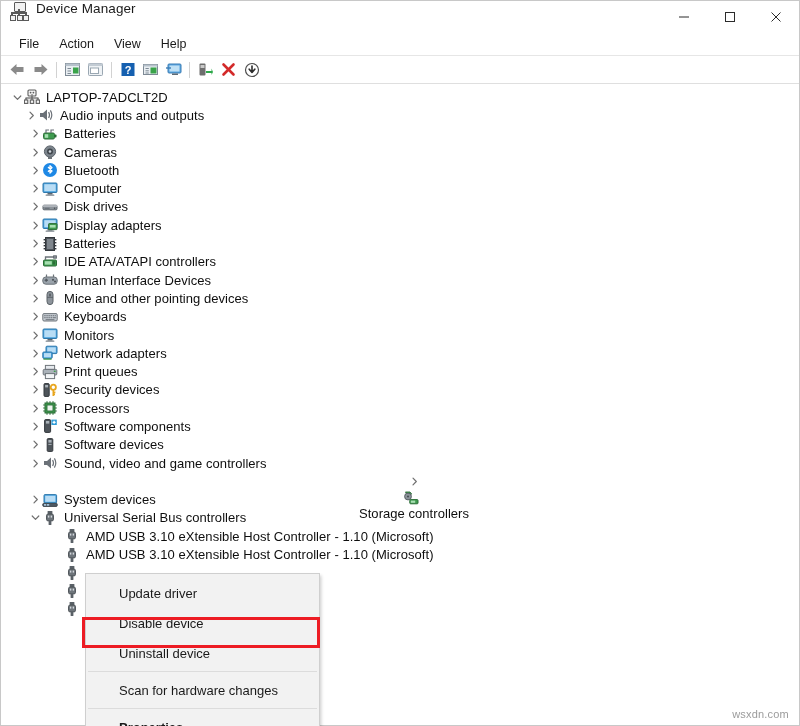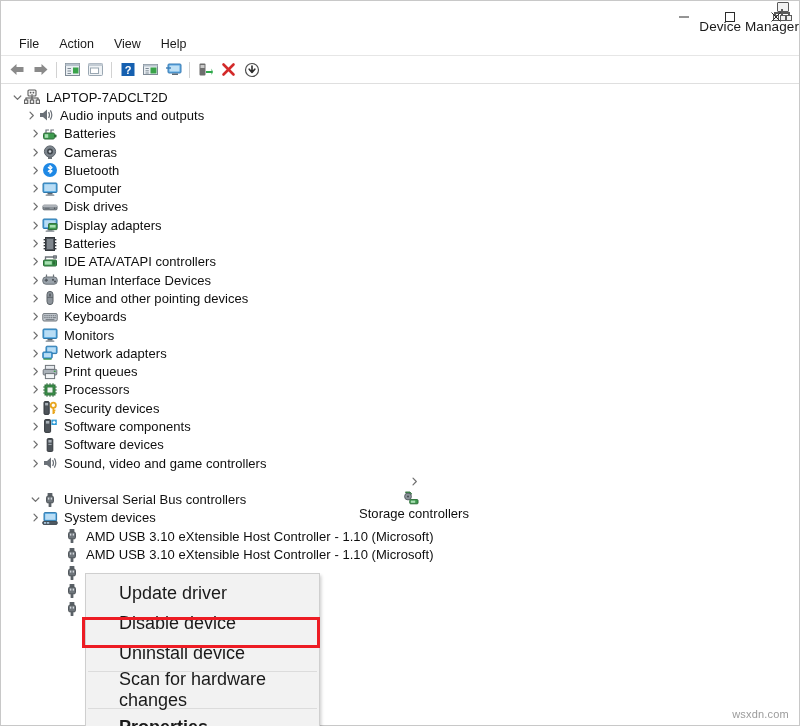--- a/index.html
+++ b/index.html
@@ -16,23 +16,22 @@
     background:#ffffff;
     border:1px solid #c8c8c8;
     box-sizing:border-box;
     display:flex;flex-direction:column;
   }
 
   
   .titlebar{
     height:31px;min-height:31px;
     background:#ffffff;
-    display:flex;align-items:flex-end;
+    display:flex;align-items:flex-start;
     position:relative;
-    flex-direction:column;
   }
   .title-icon{
     width:18px;height:18px;margin-left:9px;margin-right:8px;
     position:relative;flex:none;
   }
   .title-icon .box{
     position:absolute;left:4px;top:1px;width:10px;height:8px;
     background:#f2f2f2;border:1.3px solid #5a5a5a;border-radius:1px;
   }
   .title-icon .stem{
@@ -112,21 +111,21 @@
     background:#f2f2f2;
     border:1px solid #cfcfcf;
     box-shadow:1.5px 1.5px 3px rgba(0,0,0,.18);
     padding:4px 0 4px 0;
     z-index:50;
     box-sizing:border-box;
   }
   .ctx-item{
     height:30px;display:flex;align-items:center;
     padding-left:33px;
-    font-size:18px;color:#1a1a1a;cursor:default;
+    font-size:13px;color:#1a1a1a;cursor:default;
     position:relative;
   }
   .ctx-item.bold{font-weight:bold;}
   .ctx-sep{height:1px;background:#dcdcdc;margin:3px 2px;}
   .ctx-highlight{
     position:absolute;left:81px;top:616px;width:238px;height:31px;
     border:3px solid #ed1c24;
     box-sizing:border-box;
     z-index:60;
     pointer-events:none;
@@ -515,20 +514,34 @@
             </svg></div>
           <div class="lbl">Print queues</div>
         </div>
         <div class="row" style="padding-left: 28px;">
           <div class="chev">
             <svg width="9" height="9" viewBox="0 0 9 9">
               <path d="M3 1.2 L6.3 4.5 L3 7.8" stroke="#6f6f6f" stroke-width="1.2" fill="none" stroke-linecap="round" stroke-linejoin="round"></path>
             </svg>
           </div>
           <div class="ico"><svg width="16" height="16" viewBox="0 0 16 16">
+              <rect x="2" y="1.6" width="5.2" height="12.8" rx="1" fill="#4e545a" stroke="#33383d" stroke-width="1"></rect>
+              <rect x="3.1" y="3" width="3" height="2.4" fill="#aab2b9"></rect>
+              <circle cx="11.3" cy="5.2" r="2.6" fill="none" stroke="#e8a61e" stroke-width="1.8"></circle>
+              <path d="M11.3 7.6 L11.3 14 M11.3 10.4 L13.4 10.4 M11.3 12.4 L13 12.4" stroke="#e8a61e" stroke-width="1.6" fill="none"></path>
+            </svg></div>
+          <div class="lbl">Security devices</div>
+        </div>
+        <div class="row" style="padding-left: 28px;">
+          <div class="chev">
+            <svg width="9" height="9" viewBox="0 0 9 9">
+              <path d="M3 1.2 L6.3 4.5 L3 7.8" stroke="#6f6f6f" stroke-width="1.2" fill="none" stroke-linecap="round" stroke-linejoin="round"></path>
+            </svg>
+          </div>
+          <div class="ico"><svg width="16" height="16" viewBox="0 0 16 16">
               <rect x="3" y="3" width="10" height="10" fill="#3f9b4f" stroke="#2c6d38" stroke-width="1"></rect>
               <rect x="5" y="5" width="6" height="6" fill="#eef4ef" stroke="#2c6d38" stroke-width="0.9"></rect>
               <g stroke="#2c6d38" stroke-width="1">
                 <line x1="5" y1="3" x2="5" y2="1.2"></line>
                 <line x1="8" y1="3" x2="8" y2="1.2"></line>
                 <line x1="11" y1="3" x2="11" y2="1.2"></line>
                 <line x1="5" y1="13" x2="5" y2="14.8"></line>
                 <line x1="8" y1="13" x2="8" y2="14.8"></line>
                 <line x1="11" y1="13" x2="11" y2="14.8"></line>
                 <line x1="3" y1="5" x2="1.2" y2="5"></line>
@@ -541,34 +554,20 @@
             </svg></div>
           <div class="lbl">Processors</div>
         </div>
         <div class="row" style="padding-left: 28px;">
           <div class="chev">
             <svg width="9" height="9" viewBox="0 0 9 9">
               <path d="M3 1.2 L6.3 4.5 L3 7.8" stroke="#6f6f6f" stroke-width="1.2" fill="none" stroke-linecap="round" stroke-linejoin="round"></path>
             </svg>
           </div>
           <div class="ico"><svg width="16" height="16" viewBox="0 0 16 16">
-              <rect x="2" y="1.6" width="5.2" height="12.8" rx="1" fill="#4e545a" stroke="#33383d" stroke-width="1"></rect>
-              <rect x="3.1" y="3" width="3" height="2.4" fill="#aab2b9"></rect>
-              <circle cx="11.3" cy="5.2" r="2.6" fill="none" stroke="#e8a61e" stroke-width="1.8"></circle>
-              <path d="M11.3 7.6 L11.3 14 M11.3 10.4 L13.4 10.4 M11.3 12.4 L13 12.4" stroke="#e8a61e" stroke-width="1.6" fill="none"></path>
-            </svg></div>
-          <div class="lbl">Security devices</div>
-        </div>
-        <div class="row" style="padding-left: 28px;">
-          <div class="chev">
-            <svg width="9" height="9" viewBox="0 0 9 9">
-              <path d="M3 1.2 L6.3 4.5 L3 7.8" stroke="#6f6f6f" stroke-width="1.2" fill="none" stroke-linecap="round" stroke-linejoin="round"></path>
-            </svg>
-          </div>
-          <div class="ico"><svg width="16" height="16" viewBox="0 0 16 16">
               <rect x="2.6" y="1.6" width="6" height="12.8" rx="1" fill="#4e545a" stroke="#33383d" stroke-width="1"></rect>
               <rect x="3.9" y="3" width="3.4" height="2.6" fill="#aab2b9"></rect>
               <rect x="9.4" y="1.6" width="5.4" height="5.4" fill="#2f9bd6"></rect>
               <path d="M12.1 2.8 L12.1 5.8 M10.6 4.3 L13.6 4.3" stroke="#ffffff" stroke-width="1.3"></path>
             </svg></div>
           <div class="lbl">Software components</div>
         </div>
         <div class="row" style="padding-left: 28px;">
           <div class="chev">
             <svg width="9" height="9" viewBox="0 0 9 9">
@@ -606,46 +605,46 @@
               <circle cx="5" cy="6.5" r="3.4" fill="#8d949b" stroke="#5a6167" stroke-width="1"></circle>
               <circle cx="5" cy="6.5" r="1.1" fill="#4c5257"></circle>
               <rect x="6.8" y="9.6" width="8.2" height="4.2" rx="0.8" fill="#3f9b4f" stroke="#2c6d38" stroke-width="1"></rect>
               <rect x="7.8" y="10.6" width="4.4" height="2.2" fill="#a8dfb2"></rect>
             </svg></div>
           <div class="lbl">Storage controllers</div>
         </div>
         <div class="row" style="padding-left: 28px;">
           <div class="chev">
             <svg width="9" height="9" viewBox="0 0 9 9">
+              <path d="M3 1.2 L6.3 4.5 L3 7.8" stroke="#6f6f6f" stroke-width="1.2" fill="none" stroke-linecap="round" stroke-linejoin="round"></path>
+            </svg>
+          </div>
+          <div class="ico"><svg width="16" height="16" viewBox="0 0 16 16">
+              <rect x="2" y="2.6" width="12.6" height="8.4" rx="1" fill="#4aa3df" stroke="#2f78ab" stroke-width="1"></rect>
+              <rect x="3.2" y="3.8" width="10.2" height="6" fill="#b9ddf5"></rect>
+              <rect x="0.8" y="11.4" width="14.4" height="3" rx="0.8" fill="#4f5a64" stroke="#343d45" stroke-width="0.9"></rect>
+              <rect x="2" y="12.2" width="2.2" height="1.4" fill="#b9ddf5"></rect>
+              <rect x="5" y="12.2" width="2.2" height="1.4" fill="#b9ddf5"></rect>
+            </svg></div>
+          <div class="lbl">System devices</div>
+        </div>
+        <div class="row" style="padding-left: 28px;">
+          <div class="chev">
+            <svg width="9" height="9" viewBox="0 0 9 9">
               <path d="M1.2 3 L4.5 6.3 L7.8 3" stroke="#6f6f6f" stroke-width="1.2" fill="none" stroke-linecap="round" stroke-linejoin="round"></path>
             </svg>
           </div>
           <div class="ico"><svg width="16" height="16" viewBox="0 0 16 16">
               <rect x="5.6" y="1" width="4.8" height="3.2" rx="0.6" fill="#5a6167"></rect>
               <rect x="4.6" y="4.2" width="6.8" height="6.6" rx="1.2" fill="#6e757b" stroke="#474d52" stroke-width="1"></rect>
               <rect x="5.9" y="5.6" width="1.4" height="2" fill="#d3d8dc"></rect>
               <rect x="8.7" y="5.6" width="1.4" height="2" fill="#d3d8dc"></rect>
               <rect x="6.6" y="10.8" width="2.8" height="4.2" rx="0.6" fill="#5a6167"></rect>
             </svg></div>
           <div class="lbl">Universal Serial Bus controllers</div>
-        </div>
-        <div class="row" style="padding-left: 28px;">
-          <div class="chev">
-            <svg width="9" height="9" viewBox="0 0 9 9">
-              <path d="M3 1.2 L6.3 4.5 L3 7.8" stroke="#6f6f6f" stroke-width="1.2" fill="none" stroke-linecap="round" stroke-linejoin="round"></path>
-            </svg>
-          </div>
-          <div class="ico"><svg width="16" height="16" viewBox="0 0 16 16">
-              <rect x="2" y="2.6" width="12.6" height="8.4" rx="1" fill="#4aa3df" stroke="#2f78ab" stroke-width="1"></rect>
-              <rect x="3.2" y="3.8" width="10.2" height="6" fill="#b9ddf5"></rect>
-              <rect x="0.8" y="11.4" width="14.4" height="3" rx="0.8" fill="#4f5a64" stroke="#343d45" stroke-width="0.9"></rect>
-              <rect x="2" y="12.2" width="2.2" height="1.4" fill="#b9ddf5"></rect>
-              <rect x="5" y="12.2" width="2.2" height="1.4" fill="#b9ddf5"></rect>
-            </svg></div>
-          <div class="lbl">System devices</div>
         </div>
         <div class="row" style="padding-left: 63px;">
           <div class="chev" style="width: 0px;"></div>
           <div class="ico"><svg width="16" height="16" viewBox="0 0 16 16">
               <rect x="5.6" y="1" width="4.8" height="3.2" rx="0.6" fill="#5a6167"></rect>
               <rect x="4.6" y="4.2" width="6.8" height="6.6" rx="1.2" fill="#6e757b" stroke="#474d52" stroke-width="1"></rect>
               <rect x="5.9" y="5.6" width="1.4" height="2" fill="#d3d8dc"></rect>
               <rect x="8.7" y="5.6" width="1.4" height="2" fill="#d3d8dc"></rect>
               <rect x="6.6" y="10.8" width="2.8" height="4.2" rx="0.6" fill="#5a6167"></rect>
             </svg></div>

